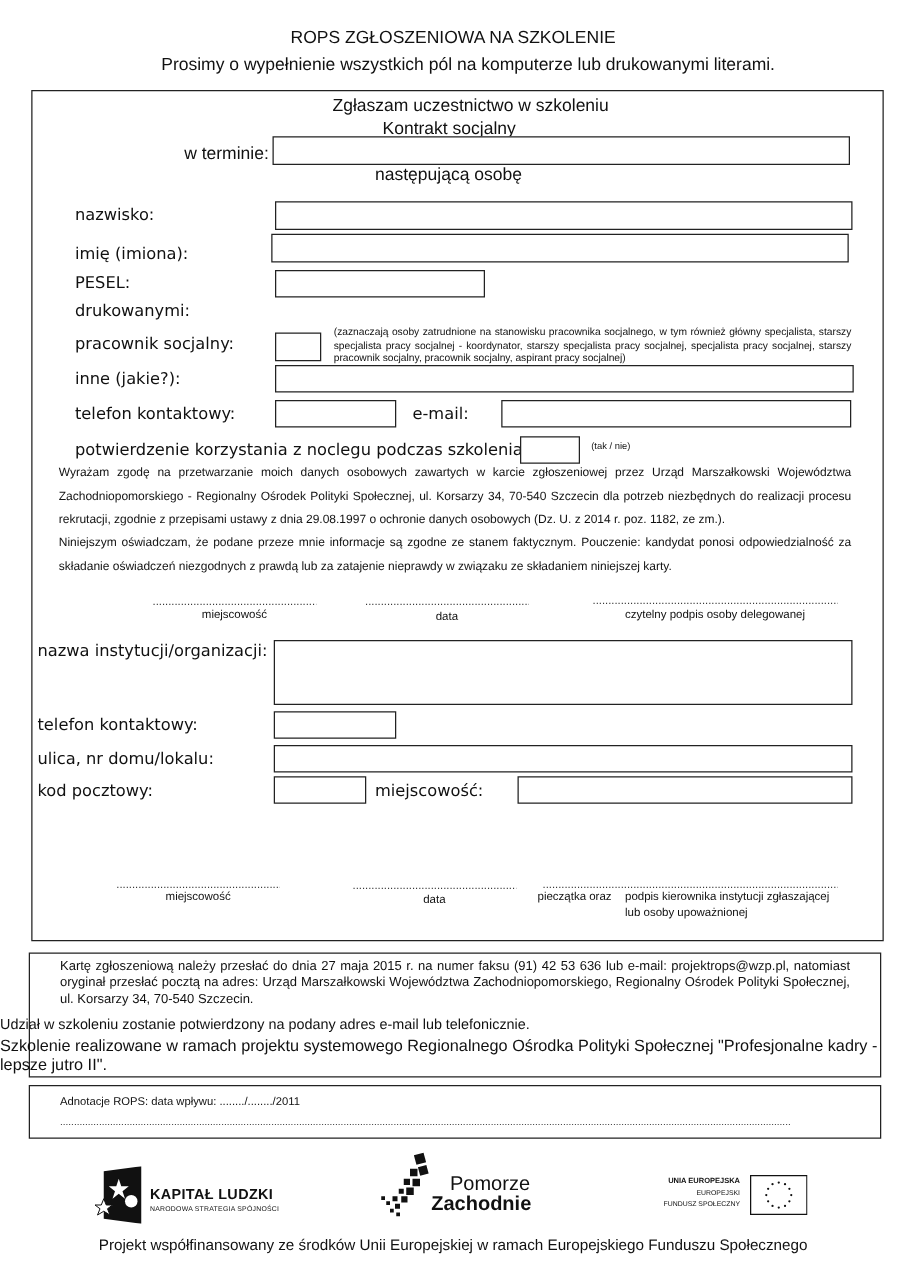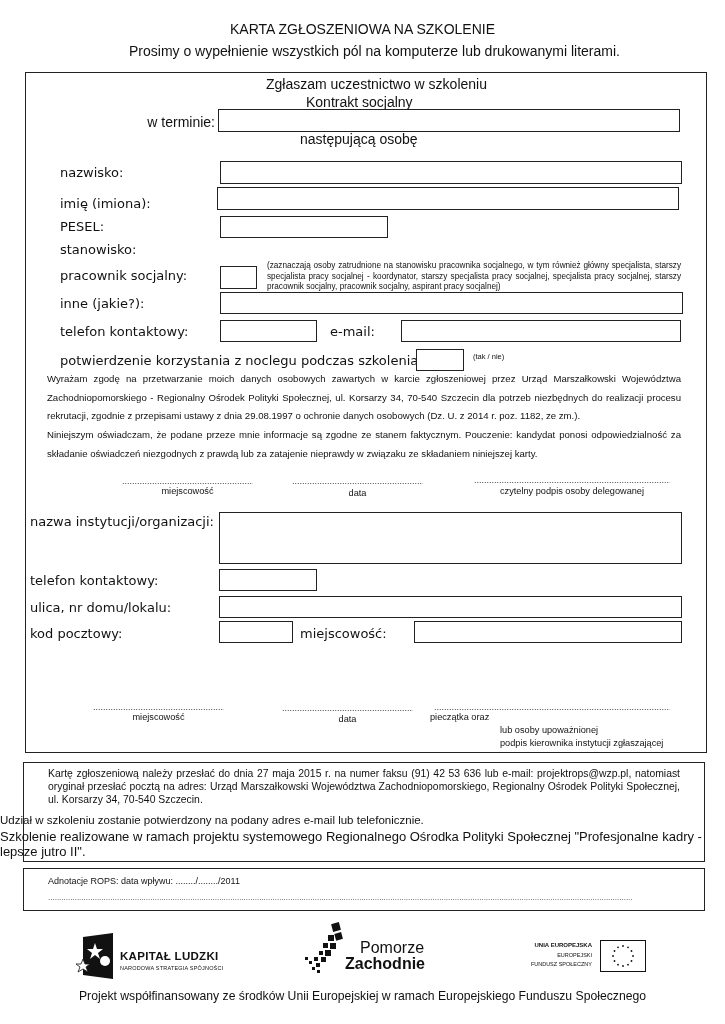--- a/index.html
+++ b/index.html
@@ -15,42 +15,42 @@
     .para { font-size: 9.6px; line-height: 18.6px; text-align: justify; }
     .dots { font-size: 9px; letter-spacing: 0; white-space: nowrap; overflow: hidden; color: #333; }
     .sig { font-size: 9.2px; text-align: center; white-space: nowrap; }
     .info { font-size: 10.4px; line-height: 13px; text-align: justify; }
     .logo-text-1 { font-weight: bold; font-size: 11.5px; letter-spacing: 0.3px; }
     .logo-text-2 { font-size: 5.5px; letter-spacing: 0.2px; }
   </style>
 </head>
 <body>
 
-<div class="abs title">KARTA ZGŁOSZENIOWA NA SZKOLENIE</div>
+<div class="abs title">ROPS ZGŁOSZENIOWA NA SZKOLENIE</div>
 <div class="abs subtitle">Prosimy o wypełnienie wszystkich pól na komputerze lub drukowanymi literami.</div>
 
 <div class="abs box" style="left:25px; top:72px; width:682px; height:681px;"></div>
 
 <div class="abs cap" style="left:245px; top:76px;margin-left:21px;">Zgłaszam uczestnictwo w szkoleniu</div>
 <div class="abs cap" style="left:306px; top:94px;">Kontrakt socjalny</div>
 
 <div class="abs cap" style="left:100px; top:114px; width:115px; text-align:right;">w terminie:</div>
 <input class="abs field" style="left: 218px; top: 109px; width: 462px; height: 23px;" value="">
 <div class="abs cap" style="left:300px; top:131px;">następującą osobę</div>
 
 <div class="abs lbl" style="left:60px; top:165px; width:159px;">nazwisko:</div>
 <input class="abs field" style="left: 220px; top: 161px; width: 462px; height: 23px;" value="">
 
 <div class="abs lbl" style="left:60px; top:196px; width:159px;">imię (imiona):</div>
 <input class="abs field" style="left: 217px; top: 187px; width: 462px; height: 23px;" value="">
 
 <div class="abs lbl" style="left:60px; top:219px; width:159px;">PESEL:</div>
 <input class="abs field" style="left: 220px; top: 216px; width: 168px; height: 22px;" value="">
 
-<div class="abs lbl" style="left:60px; top:242px; width:159px;">stanowisko:</div>
+<div class="abs lbl" style="left:60px; top:242px; width:159px;">drukowanymi:</div>
 
 <div class="abs lbl" style="left:60px; top:268px; width:159px;">pracownik socjalny:</div>
 <input class="abs field" style="left: 220px; top: 266px; width: 37px; height: 23px;" value="">
 <div class="abs note" style="left:267px; top:261px; width:414px;">(zaznaczają osoby zatrudnione na stanowisku pracownika socjalnego, w tym również główny specjalista, starszy specjalista pracy socjalnej - koordynator, starszy specjalista pracy socjalnej, specjalista pracy socjalnej, starszy pracownik socjalny, pracownik socjalny, aspirant pracy socjalnej)</div>
 
 <div class="abs lbl" style="left:60px; top:296px; width:159px;">inne (jakie?):</div>
 <input class="abs field" style="left: 220px; top: 292px; width: 463px; height: 22px;" value="">
 
 <div class="abs lbl" style="left:60px; top:324px; width:159px;">telefon kontaktowy:</div>
 <input class="abs field" style="left: 220px; top: 320px; width: 97px; height: 22px;" value="">
@@ -86,21 +86,21 @@
 
 <div class="abs lbl" style="left:300px; top:626px; width:113px;">miejscowość:</div>
 <input class="abs field" style="left: 414px; top: 621px; width: 268px; height: 22px;" value="">
 
 <div class="abs dots" style="left:93px; top:702px; width:131px;">................................................................................................................</div>
 <div class="abs sig" style="left:93px; top:712px; width:131px;">miejscowość</div>
 <div class="abs dots" style="left:282px; top:703px; width:131px;">................................................................................................................</div>
 <div class="abs sig" style="left:282px; top:714px; width:131px;">data</div>
 <div class="abs dots" style="left:434px; top:702px; width:236px;">................................................................................................................</div>
 <div class="abs sig" style="left:430px; top:712px;">pieczątka oraz</div>
-<div class="abs sig" style="left:500px; top:712px; text-align:left;margin-top:26px;">podpis kierownika instytucji zgłaszającej</div>
+<div class="abs sig" style="left:500px; top:712px; text-align:left;">podpis kierownika instytucji zgłaszającej</div>
 <div class="abs sig" style="left:500px; top:725px; text-align:left;">lub osoby upoważnionej</div>
 
 <div class="abs box" style="left:23px; top:762px; width:682px; height:100px;"></div>
 <div class="abs info" style="left:48px; top:767px; width:632px;">Kartę zgłoszeniową należy przesłać do dnia 27 maja 2015 r. na numer faksu (91) 42 53 636 lub e-mail: projektrops@wzp.pl, natomiast oryginał przesłać pocztą na adres: Urząd Marszałkowski Województwa Zachodniopomorskiego, Regionalny Ośrodek Polityki Społecznej, ul. Korsarzy 34, 70-540 Szczecin.</div>
 <div class="abs" style="left:0; width:725px; top:814px; text-align:left; font-size:11.5px;">Udział w szkoleniu zostanie potwierdzony na podany adres e-mail lub telefonicznie.</div>
 <div class="abs" style="left:0; width:725px; top:829px; text-align:left; font-size:13px;">Szkolenie realizowane w ramach projektu systemowego Regionalnego Ośrodka Polityki Społecznej "Profesjonalne kadry - lepsze jutro II".</div>
 
 <div class="abs box" style="left:23px; top:868px; width:682px; height:43px;"></div>
 <div class="abs" style="left:48px; top:876px; font-size:9px;">Adnotacje ROPS: data wpływu: ......../......../2011</div>
 <div class="abs dots" style="left:48px; top:893px; width:628px; font-size:8px;">.......................................................................................................................................................................................................................................................................</div>

